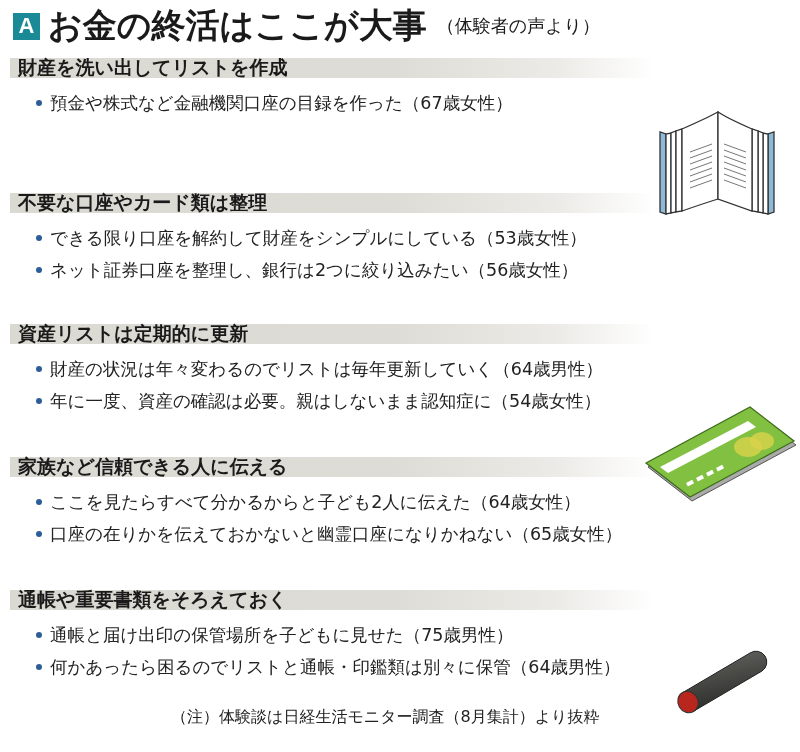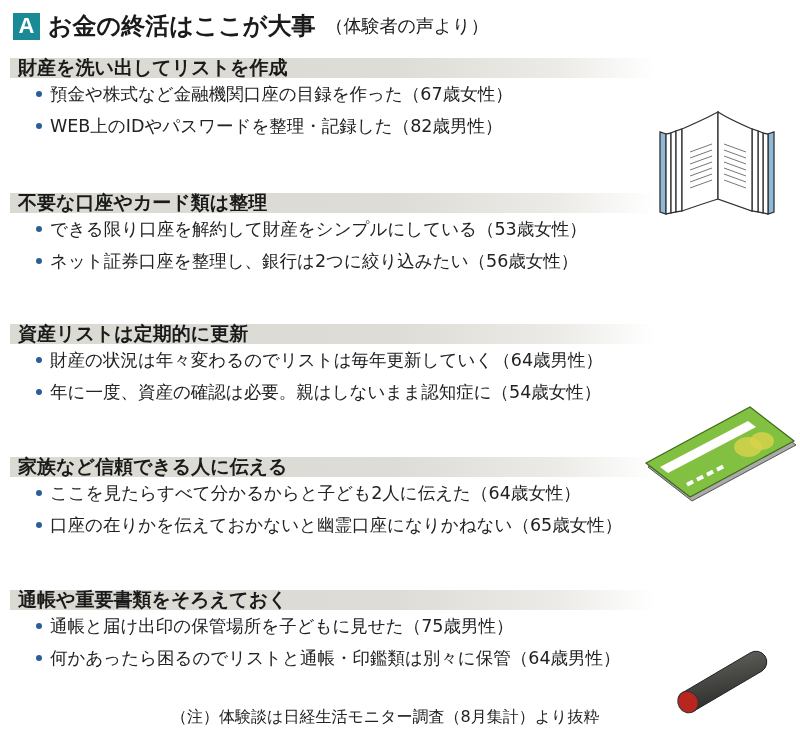--- a/index.html
+++ b/index.html
@@ -1,27 +1,27 @@
 <!DOCTYPE html>
 <html><head>
 <meta charset="utf-8">
 <style>
   * { box-sizing: border-box; margin: 0; padding: 0; }
   html, body { width: 800px; height: 752px; background: #ffffff; overflow: hidden; }
   body { font-family: "DejaVu Sans", "Liberation Sans", sans-serif; color: #1a1a1a; position: relative; }
 
   .title-row { position: absolute; left: 13px; top: 11px; height: 30px; display: flex; align-items: center; }
   .badge { width: 27px; height: 27px; background: #1b8a97; color: #fff; font-family: "Liberation Sans", sans-serif; font-weight: bold; font-size: 22px; display: flex; align-items: center; justify-content: center; margin-right: 8px; }
-  .title-main { font-size: 24px; font-weight: bold; letter-spacing: 0px; }
+  .title-main { font-size: 34px; font-weight: bold; letter-spacing: 0px; }
   .title-sub { font-size: 18px; font-weight: normal; margin-left: 10px; }
 
   .section { position: absolute; left: 10px; width: 780px; }
   .sec-bar { height: 20px; width: 645px; background: linear-gradient(to right, #dad9d2 0%, #dedcd6 60%, #ecebe7 85%, #ffffff 100%); display: flex; align-items: center; padding-left: 8px; }
   .sec-title { font-size: 19px; font-weight: bold; color: #1a1a1a; }
-  .items { list-style: none; margin-top: 0; }
+  .items { list-style: none; margin-top: 9px; }
   .item { height: 32px; display: flex; align-items: center; padding-left: 26px; font-size: 17.5px; color: #222; white-space: nowrap; }
   .bullet { width: 6px; height: 6px; border-radius: 50%; background: #2c5d99; margin-right: 8px; flex: none; }
 
   .note { position: absolute; left: 171px; top: 707px; font-size: 16px; color: #222; }
 
   .illus { position: absolute; }
 </style>
 </head>
 <body>
 
@@ -32,24 +32,20 @@
 </div>
 
 <div class="section" style="top:58px;">
   <div class="sec-bar">
     <span class="sec-title">財産を洗い出してリストを作成</span>
   </div>
   <ul class="items">
     <li class="item">
         <span class="bullet"></span>
         <span>預金や株式など金融機関口座の目録を作った（67歳女性）</span>
-      </li>
-    <li class="item">
-        <span class="bullet"></span>
-        <span>WEB上のIDやパスワードを整理・記録した（82歳男性）</span>
       </li>
   </ul>
 </div>
 
 <div class="section" style="top:193px;text-align:center;">
   <div class="sec-bar">
     <span class="sec-title">不要な口座やカード類は整理</span>
   </div>
   <ul class="items">
     <li class="item">

